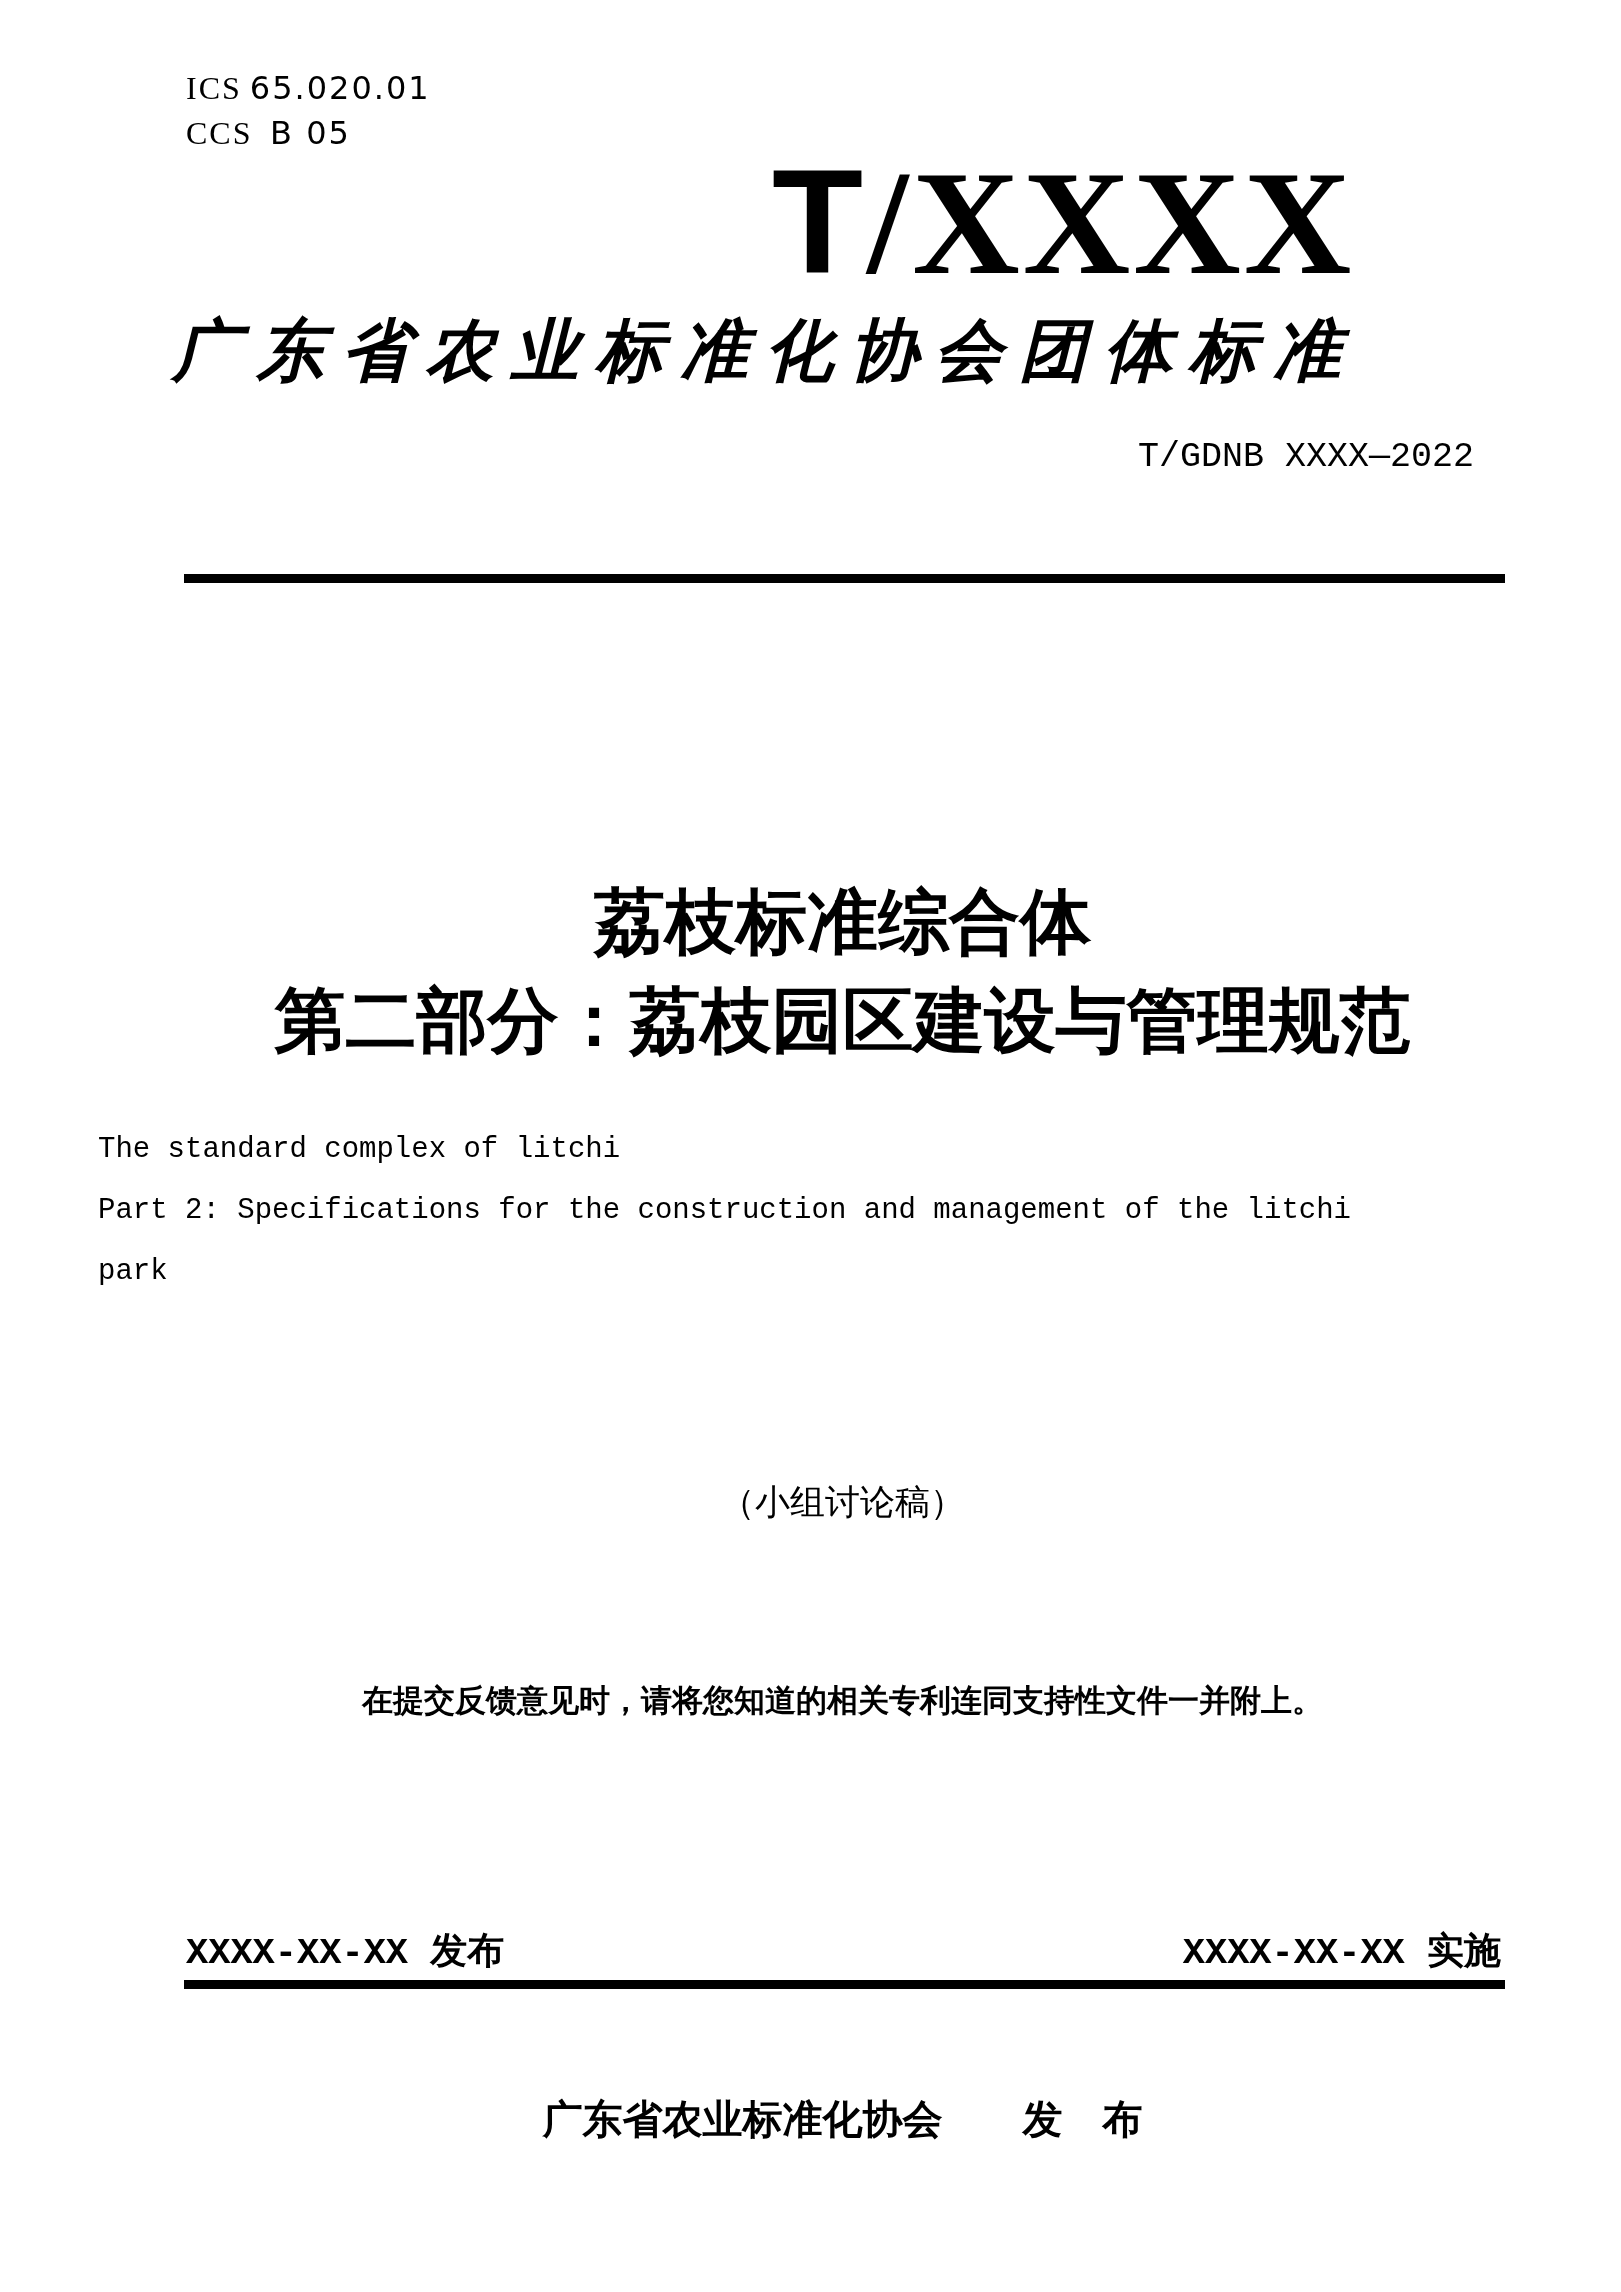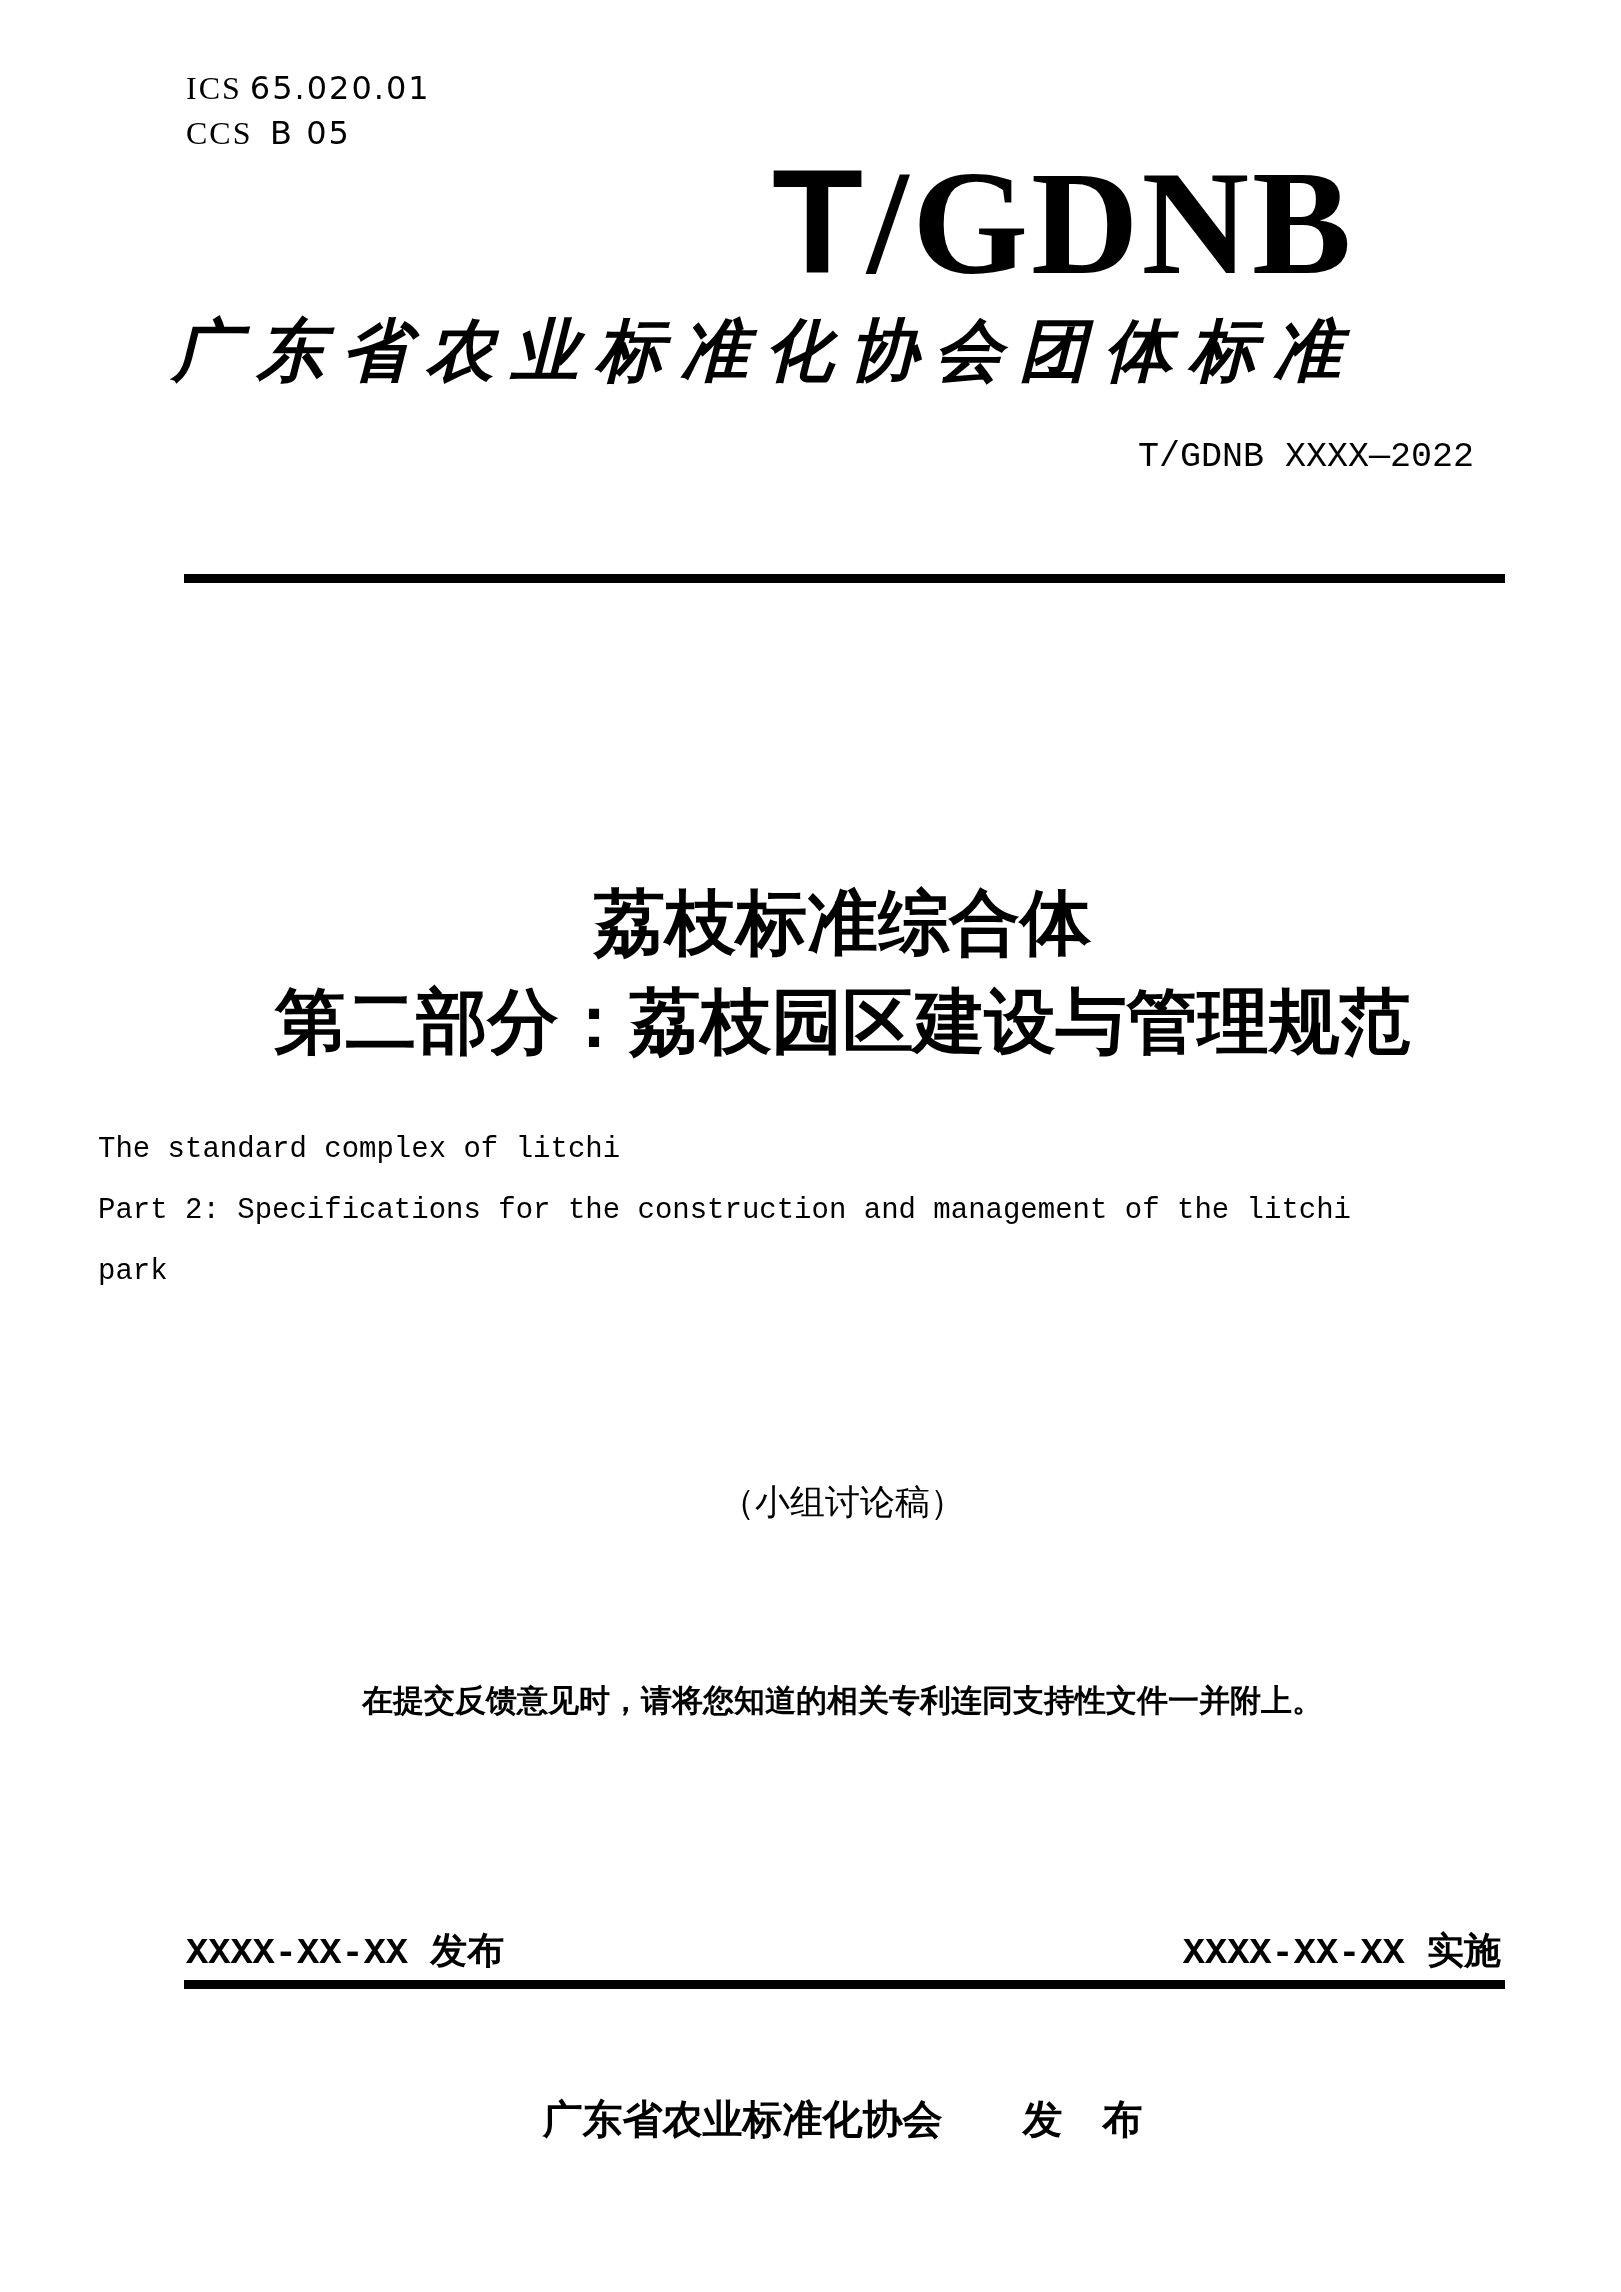--- a/index.html
+++ b/index.html
@@ -91,21 +91,21 @@
 
   
   .title-cn {
     left: 181px;
     top: 873px;
     width: 1323px;
     text-align: center;
     font-size: 71px;
     line-height: 99px;
     font-weight: bold;
-    font-family: Liberation Sans, sans-serif;
+    font-family: Liberation Serif, serif;
     white-space: nowrap;
   }
 
   
   .title-en {
     left: 98px;
     top: 1119px;
     width: 1490px;
     text-align: left;
     font-size: 29px;
@@ -170,21 +170,21 @@
 
 <div class="abs code-line ics">
   <span class="code-label">ICS</span><span class="code-value">65.020.01</span>
 </div>
 
 <div class="abs code-line ccs">
   <span class="code-label">CCS</span><span class="code-value">B 05</span>
 </div>
 
 <div class="abs logo">
-  <span class="t-part">T</span><span class="slash-part">/</span><span class="gdnb-part">GDNB</span>
+  <span class="t-part">T</span><span class="slash-part">/</span><span class="gdnb-part">XXXX</span>
 </div>
 
 <div class="abs org-heading">广东省农业标准化协会团体标准</div>
 
 <div class="abs doc-number">T/GDNB XXXX—2022</div>
 
 <div class="abs rule top"></div>
 
 <div class="abs title-cn">
   <div>荔枝标准综合体</div>

